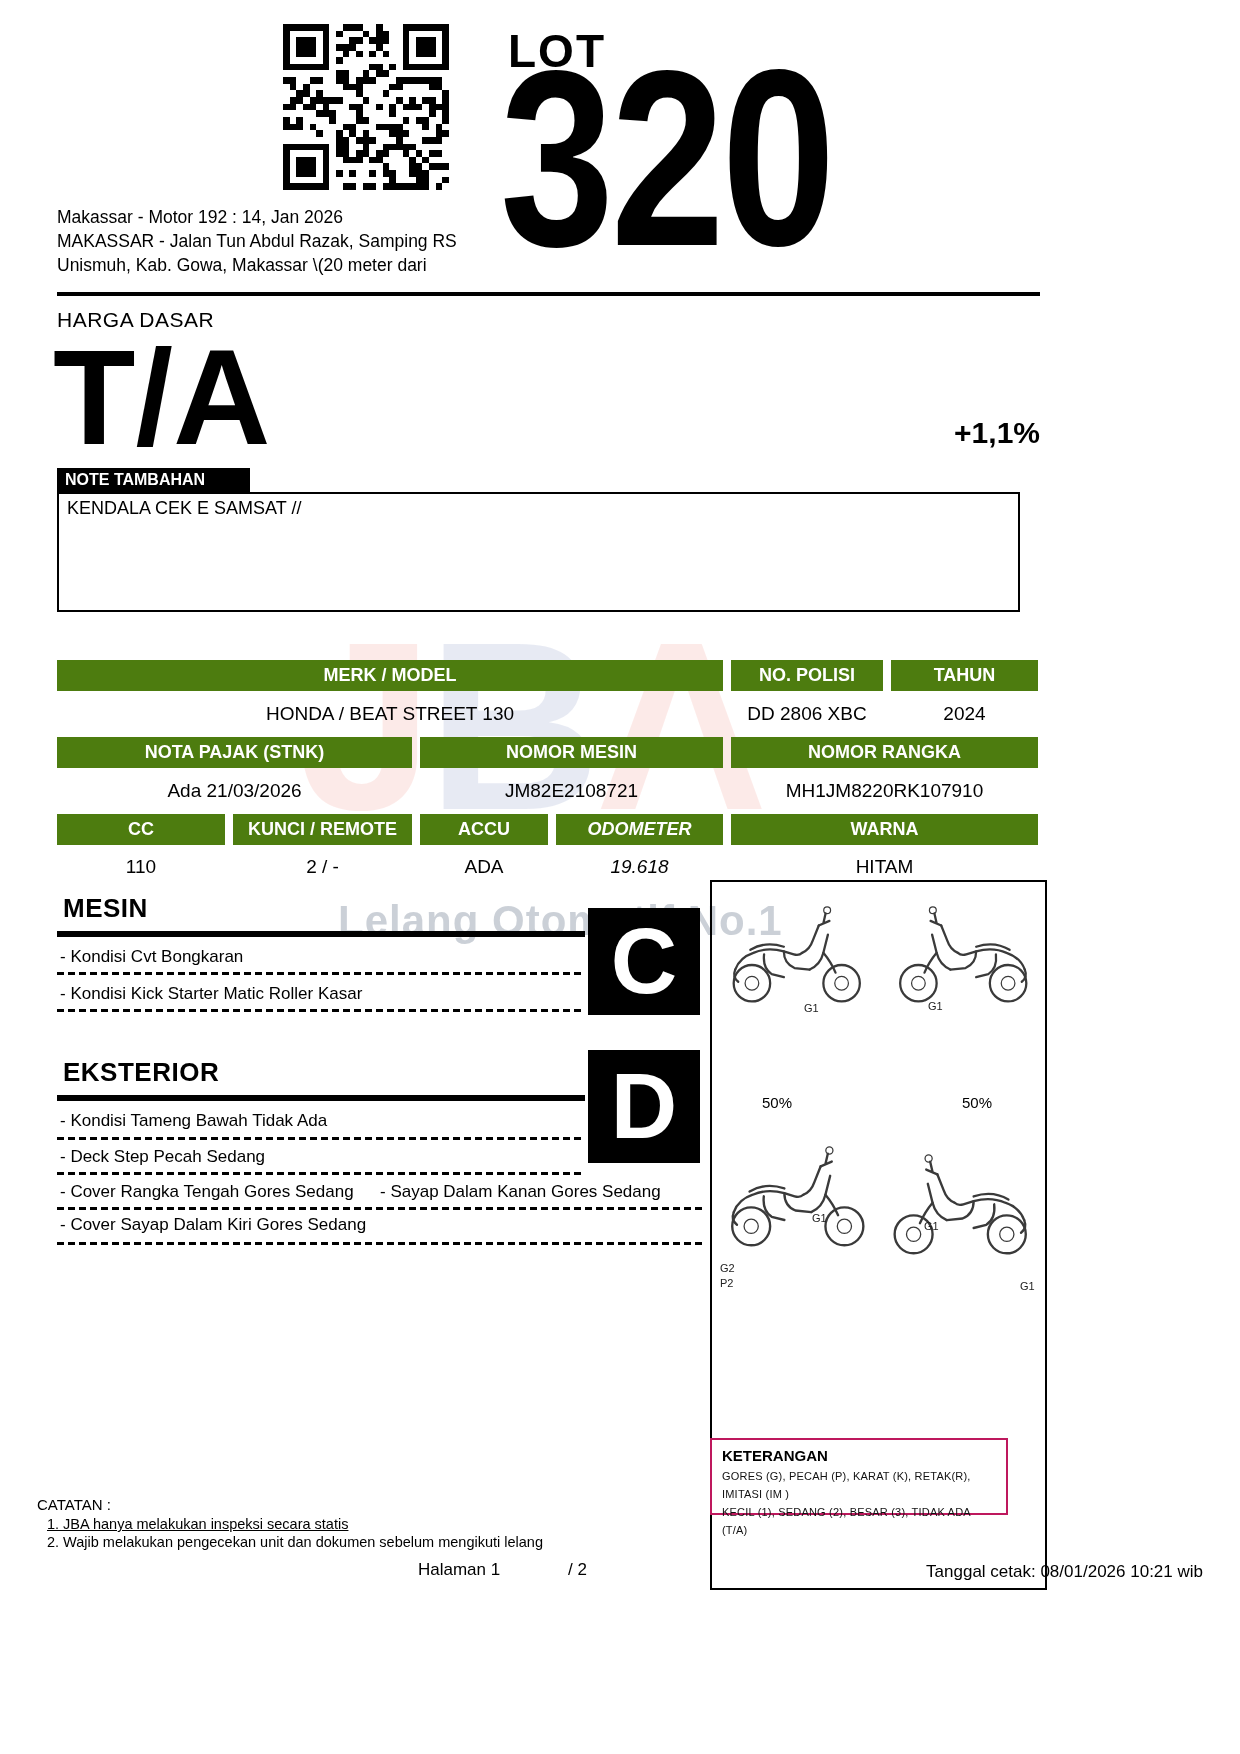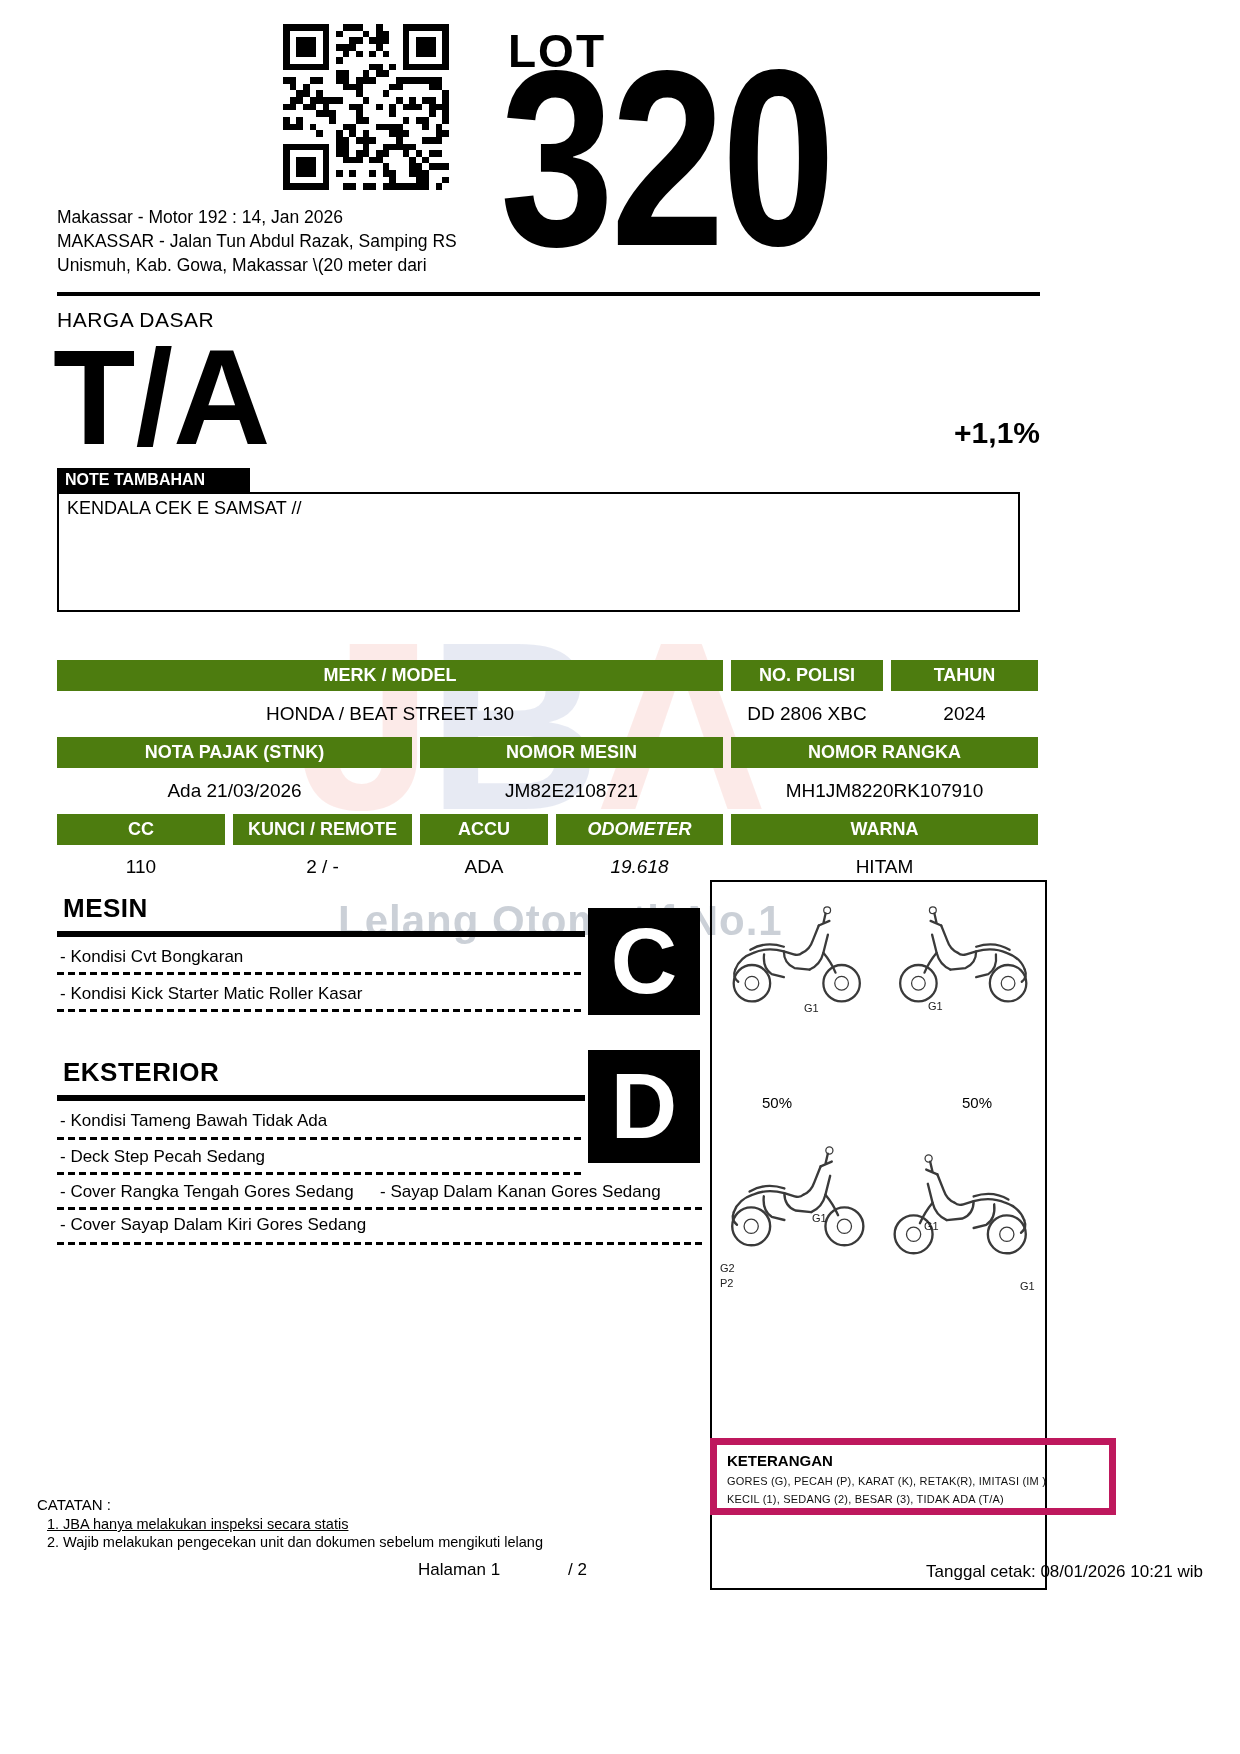--- a/index.html
+++ b/index.html
@@ -53,21 +53,21 @@
   .grade-box { position:absolute; background:#000; color:#fff; display:flex;
                align-items:center; justify-content:center; font-weight:bold; font-size:92px; }
 
   
   .panel { position:absolute; left:710px; top:880px; width:337px; height:710px; border:2px solid #000; }
   .panel .scooter { position:absolute; }
   .flip { transform:scaleX(-1); }
   .pct { position:absolute; font-size:15px; }
   .dmg { position:absolute; font-size:11px; color:#222; }
 
-  .ket-box { position:absolute; left:710px; top:1438px; width:406px; height:77px; border:7px solid #be185d;
+  .ket-box { position:absolute; left:710px; top:1438px; width:298px; height:77px; border:2px solid #be185d;
              padding:7px 10px; }
   .ket-title { font-size:15px; font-weight:bold; margin-bottom:3px; }
   .ket-line { font-size:11px; line-height:1.65; letter-spacing:0.2px; color:#111; }
 
   .catatan-title { position:absolute; left:37px; top:1496px; font-size:15px; }
   .catatan-item1 { position:absolute; left:47px; top:1516px; font-size:14.5px;text-decoration:underline; }
   .catatan-item2 { position:absolute; left:47px; top:1534px; font-size:14.5px; }
 
   .page-num   { position:absolute; left:418px; top:1560px; font-size:17px; }
   .page-total { position:absolute; left:568px; top:1560px; font-size:17px; }

